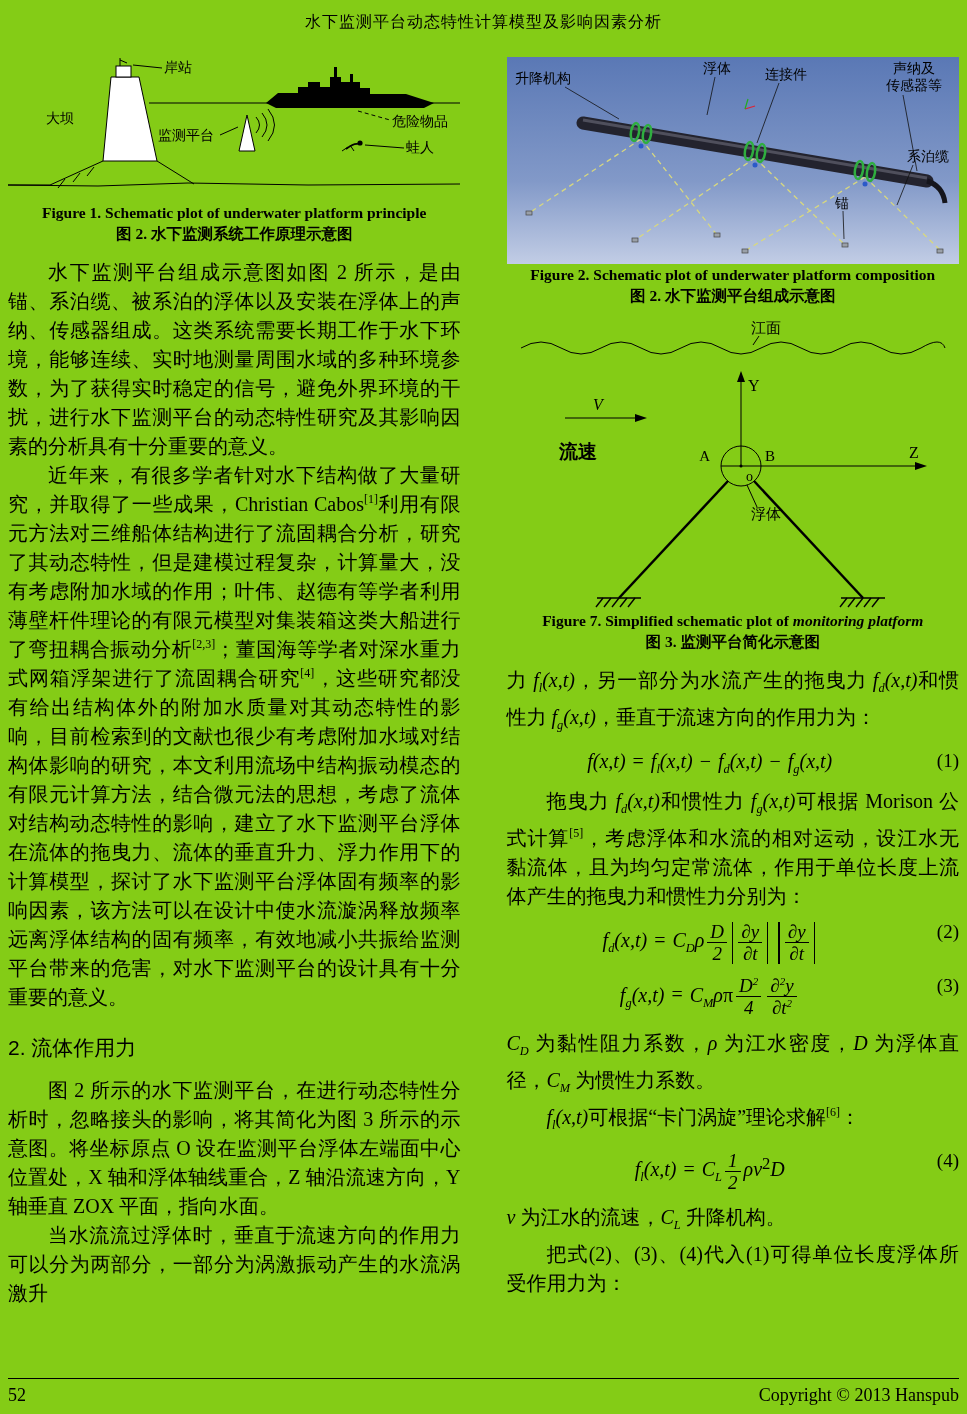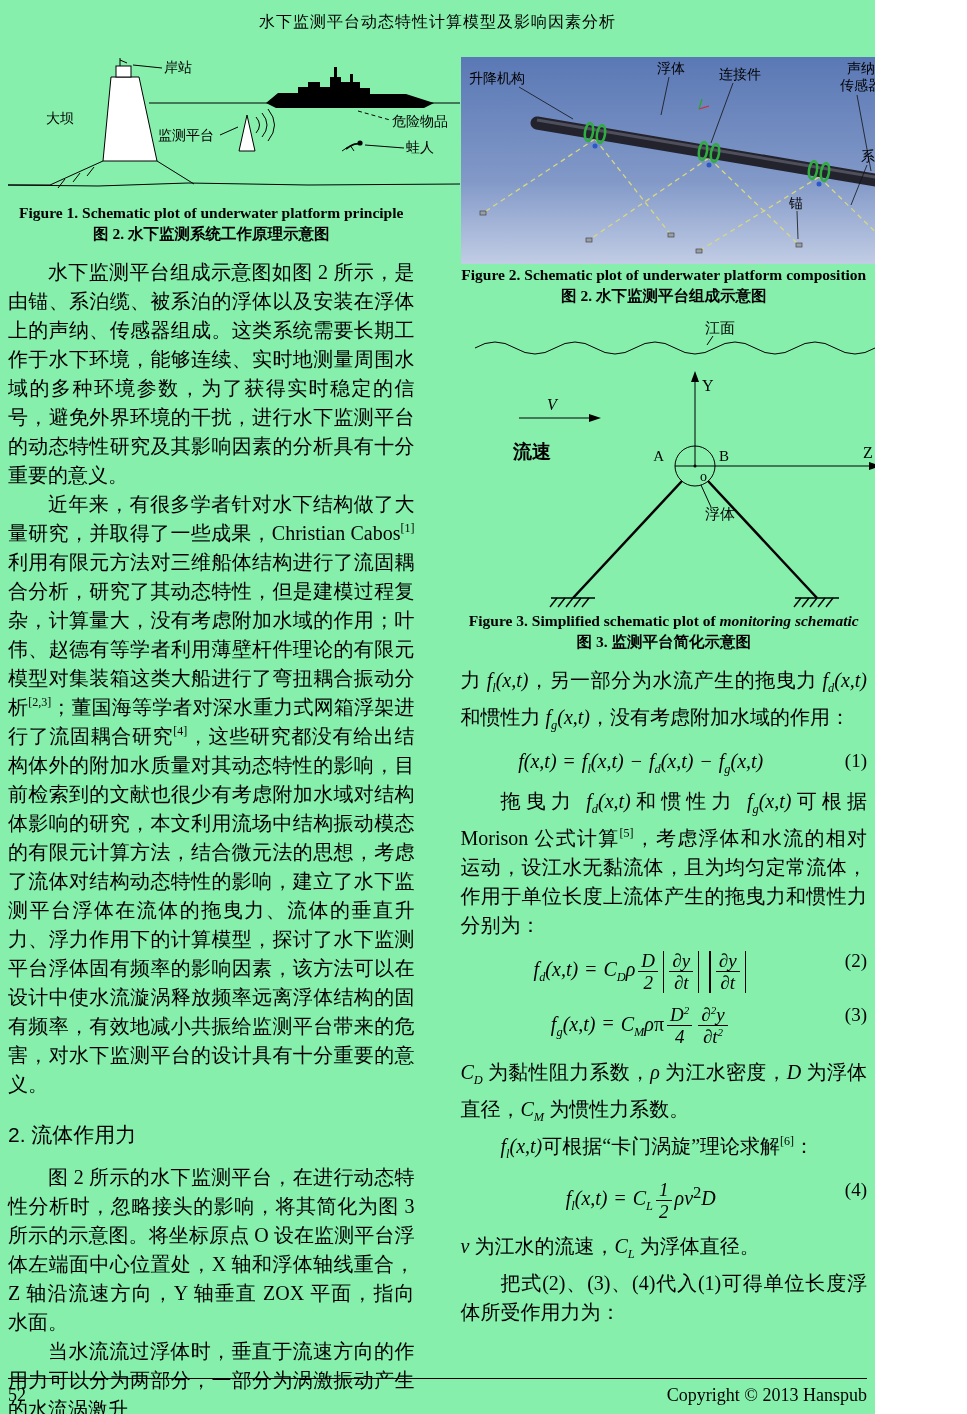--- a/index.html
+++ b/index.html
@@ -1,18 +1,18 @@
 <!DOCTYPE html>
 <html><head>
 <meta charset="utf-8">
 <style>
   * { margin:0; padding:0; box-sizing:border-box; }
   html,body { background:#ffffff; }
   .page {
-    position:relative; width:875px; height:1414px; background:#86efac;
+    position:relative; width:967px; height:1414px; background:#84cc16;
     padding:8px 8px 0 8px; overflow:hidden;
     font-family:"Liberation Serif","DejaVu Serif",serif; color:#000;
   }
   .header-title { text-align:center; font-size:16px; letter-spacing:1px; padding:4px 0 12px 0; }
   .columns { display:flex; gap:46px; }
   .col { flex:1 1 0; min-width:0; }
 
   .para { font-size:20px; line-height:29px; text-align:justify; }
   .indent { text-indent:2em; }
   .after-fig { margin-top:14px; }
@@ -244,26 +244,26 @@
             <text x="52" y="140" font-size="19" font-weight="bold" font-family="Liberation Sans, DejaVu Sans, sans-serif">流速</text>
             <text x="241" y="73" font-size="16">Y</text>
             <text x="402" y="140" font-size="16">Z</text>
             <text x="203" y="143" font-size="15" text-anchor="end">A</text>
             <text x="258" y="143" font-size="15">B</text>
             <text x="239" y="163" font-size="14">o</text>
             <text x="244" y="201" font-size="15">浮体</text>
           </g>
         </svg>
         <figcaption class="figcap">
-          <div class="cap-line"><span>Figure 3. Simplified schematic plot of </span><i>monitoring schematic</i></div>
+          <div class="cap-line"><span>Figure 7. Simplified schematic plot of </span><i>monitoring platform</i></div>
           <div class="cap-line">图 3. 监测平台简化示意图</div>
         </figcaption>
       </figure>
 
-      <p class="para after-fig"><span>力 </span><span class="math"><i>f</i><sub>l</sub><i>(x,t)</i></span><span>，另一部分为水流产生的拖曳力 </span><span class="math"><i>f</i><sub>d</sub><i>(x,t)</i></span><span>和惯性力 </span><span class="math"><i>f</i><sub>g</sub><i>(x,t)</i></span><span>，没有考虑附加水域的作用：</span></p>
+      <p class="para after-fig"><span>力 </span><span class="math"><i>f</i><sub>l</sub><i>(x,t)</i></span><span>，另一部分为水流产生的拖曳力 </span><span class="math"><i>f</i><sub>d</sub><i>(x,t)</i></span><span>和惯性力 </span><span class="math"><i>f</i><sub>g</sub><i>(x,t)</i></span><span>，垂直于流速方向的作用力为：</span></p>
 
       <div class="equation">
         <span class="eq-body math"><i>f</i><i>(x,t)</i><span class="op">=</span><i>f</i><sub>l</sub><i>(x,t)</i><span class="op">−</span><i>f</i><sub>d</sub><i>(x,t)</i><span class="op">−</span><i>f</i><sub>g</sub><i>(x,t)</i></span>
         <span class="eq-num">(1)</span>
       </div>
 
       <p class="para indent"><span>拖曳力 </span><span class="math"><i>f</i><sub>d</sub><i>(x,t)</i></span><span>和惯性力 </span><span class="math"><i>f</i><sub>g</sub><i>(x,t)</i></span><span>可根据 Morison 公式计算</span><sup class="ref">[5]</sup><span>，考虑浮体和水流的相对运动，设江水无黏流体，且为均匀定常流体，作用于单位长度上流体产生的拖曳力和惯性力分别为：</span></p>
 
       <div class="equation">
         <span class="eq-body math"><i>f</i><sub>d</sub><i>(x,t)</i><span class="op">=</span><i>C</i><sub>D</sub><i>ρ</i><span class="mfrac"><span class="fn">D</span><span class="fd">2</span></span><span class="vbar"></span><span class="mfrac"><span class="fn">∂y</span><span class="fd">∂t</span></span><span class="vbar"></span><span class="mgap"></span><span class="vbar"></span><span class="mfrac"><span class="fn">∂y</span><span class="fd">∂t</span></span><span class="vbar"></span></span>
@@ -277,21 +277,21 @@
 
       <p class="para"><span class="math"><i>C</i><sub>D</sub></span><span> 为黏性阻力系数，</span><span class="math"><i>ρ</i></span><span> 为江水密度，</span><span class="math"><i>D</i></span><span> 为浮体直径，</span><span class="math"><i>C</i><sub>M</sub></span><span> 为惯性力系数。</span></p>
 
       <p class="para indent"><span class="math"><i>f</i><sub>l</sub><i>(x,t)</i></span><span>可根据“卡门涡旋”理论求解</span><sup class="ref">[6]</sup><span>：</span></p>
 
       <div class="equation">
         <span class="eq-body math"><i>f</i><sub>l</sub><i>(x,t)</i><span class="op">=</span><i>C</i><sub>L</sub><span class="mfrac"><span class="fn">1</span><span class="fd">2</span></span><i>ρ</i><i>v</i><sup>2</sup><i>D</i></span>
         <span class="eq-num">(4)</span>
       </div>
 
-      <p class="para"><span class="math"><i>v</i></span><span> 为江水的流速，</span><span class="math"><i>C</i><sub>L</sub></span><span> 为浮体直径。</span></p>
+      <p class="para"><span class="math"><i>v</i></span><span> 为江水的流速，</span><span class="math"><i>C</i><sub>L</sub></span><span> 升降机构。</span></p>
 
       <p class="para indent"><span>把式(2)、(3)、(4)代入(1)可得单位长度浮体所受作用力为：</span></p>
 
     </div>
   </div>
 
   <div class="footer">
     <span>52</span>
     <span>Copyright © 2013 Hanspub</span>
   </div>

